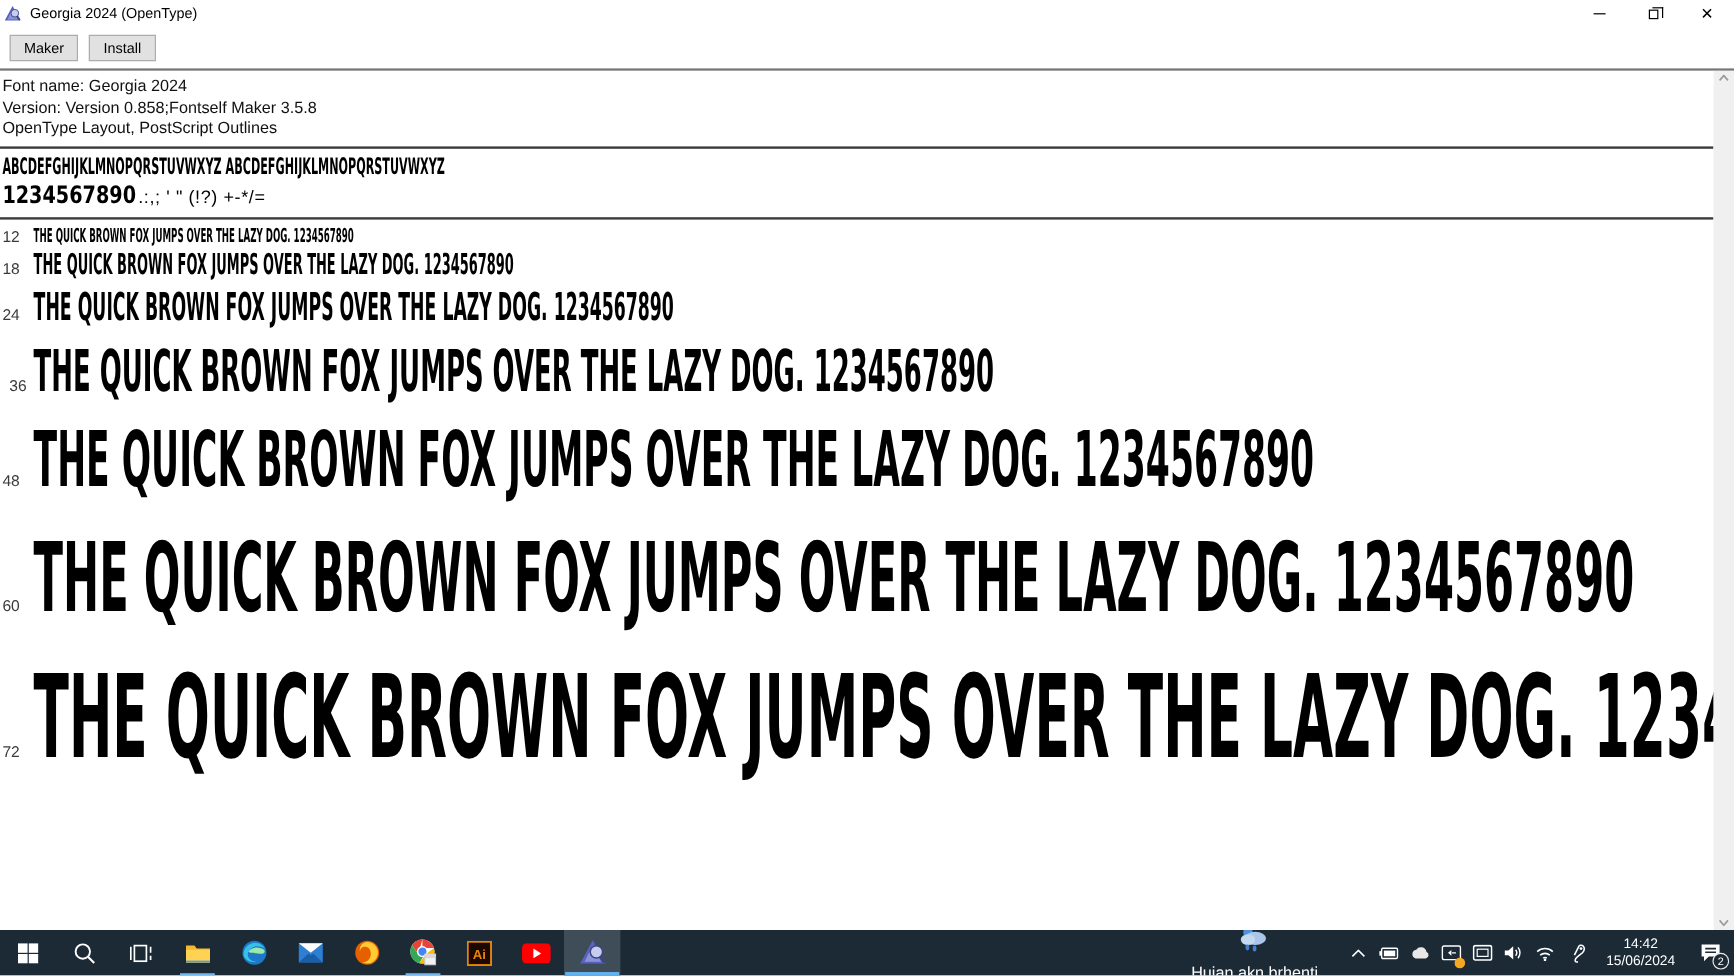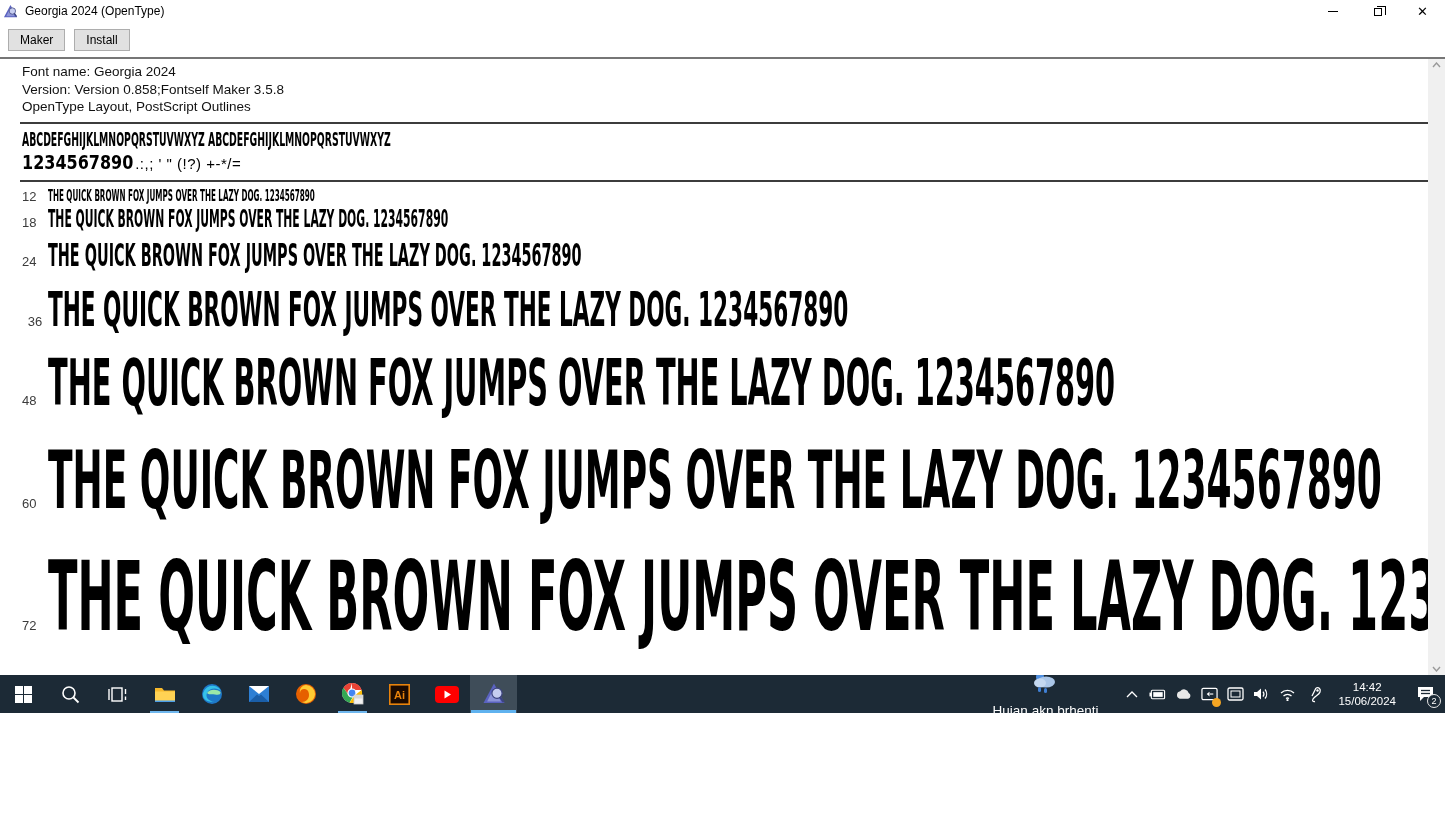--- a/index.html
+++ b/index.html
@@ -13,21 +13,21 @@
   .win-btn { width:45px; height:22px; display:flex; align-items:center; justify-content:center; }
   .glyph-min { width:10px; height:0; border-top:1px solid #000; }
   .glyph-restore { width:8px; height:8px; border:1px solid #000; position:relative; background:#fff; margin-top:2px; }
   .glyph-restore::before { content:""; position:absolute; left:2px; top:-3px; width:8px; height:8px; border:1px solid #000; border-bottom:none; border-left:none; }
   .glyph-close { font-size:13px; color:#000; line-height:1; }
 
   .toolbar { height:37px; background:#fff; display:flex; align-items:center; padding-left:8px; gap:9px; border-bottom:2px solid #767676; }
   .toolbar button { font-family:"Liberation Sans",sans-serif; font-size:12px; color:#000; background:#e1e1e1; border:1px solid #adadad; padding:3px 11px; height:22px; }
 
   
-  .content { position:relative; height:616px; background:#fff; overflow:hidden;padding-left:20px; }
+  .content { position:relative; height:716px; background:#fff; overflow:hidden; }
   .content-inner { margin-right:17px; overflow:hidden; height:100%; }
   .font-info { padding:4px 0 6px 2px; font-size:13.5px; color:#111; line-height:17.5px; }
   .divider { border-top:2px solid #3c3c3c; }
 
   .glyph-block { padding:4px 0 5px 2px; }
   .condensed { font-family:"DejaVu Sans",sans-serif; font-weight:700; color:#000; white-space:nowrap; display:inline-block; transform-origin:0 50%; }
   .alpha-line { font-size:19px; line-height:22px; }
   .alpha-line .condensed { transform:scaleX(0.49); }
   .num-line { font-size:20px; line-height:23px; }
   .num-line .condensed { transform:scaleX(0.8); }

